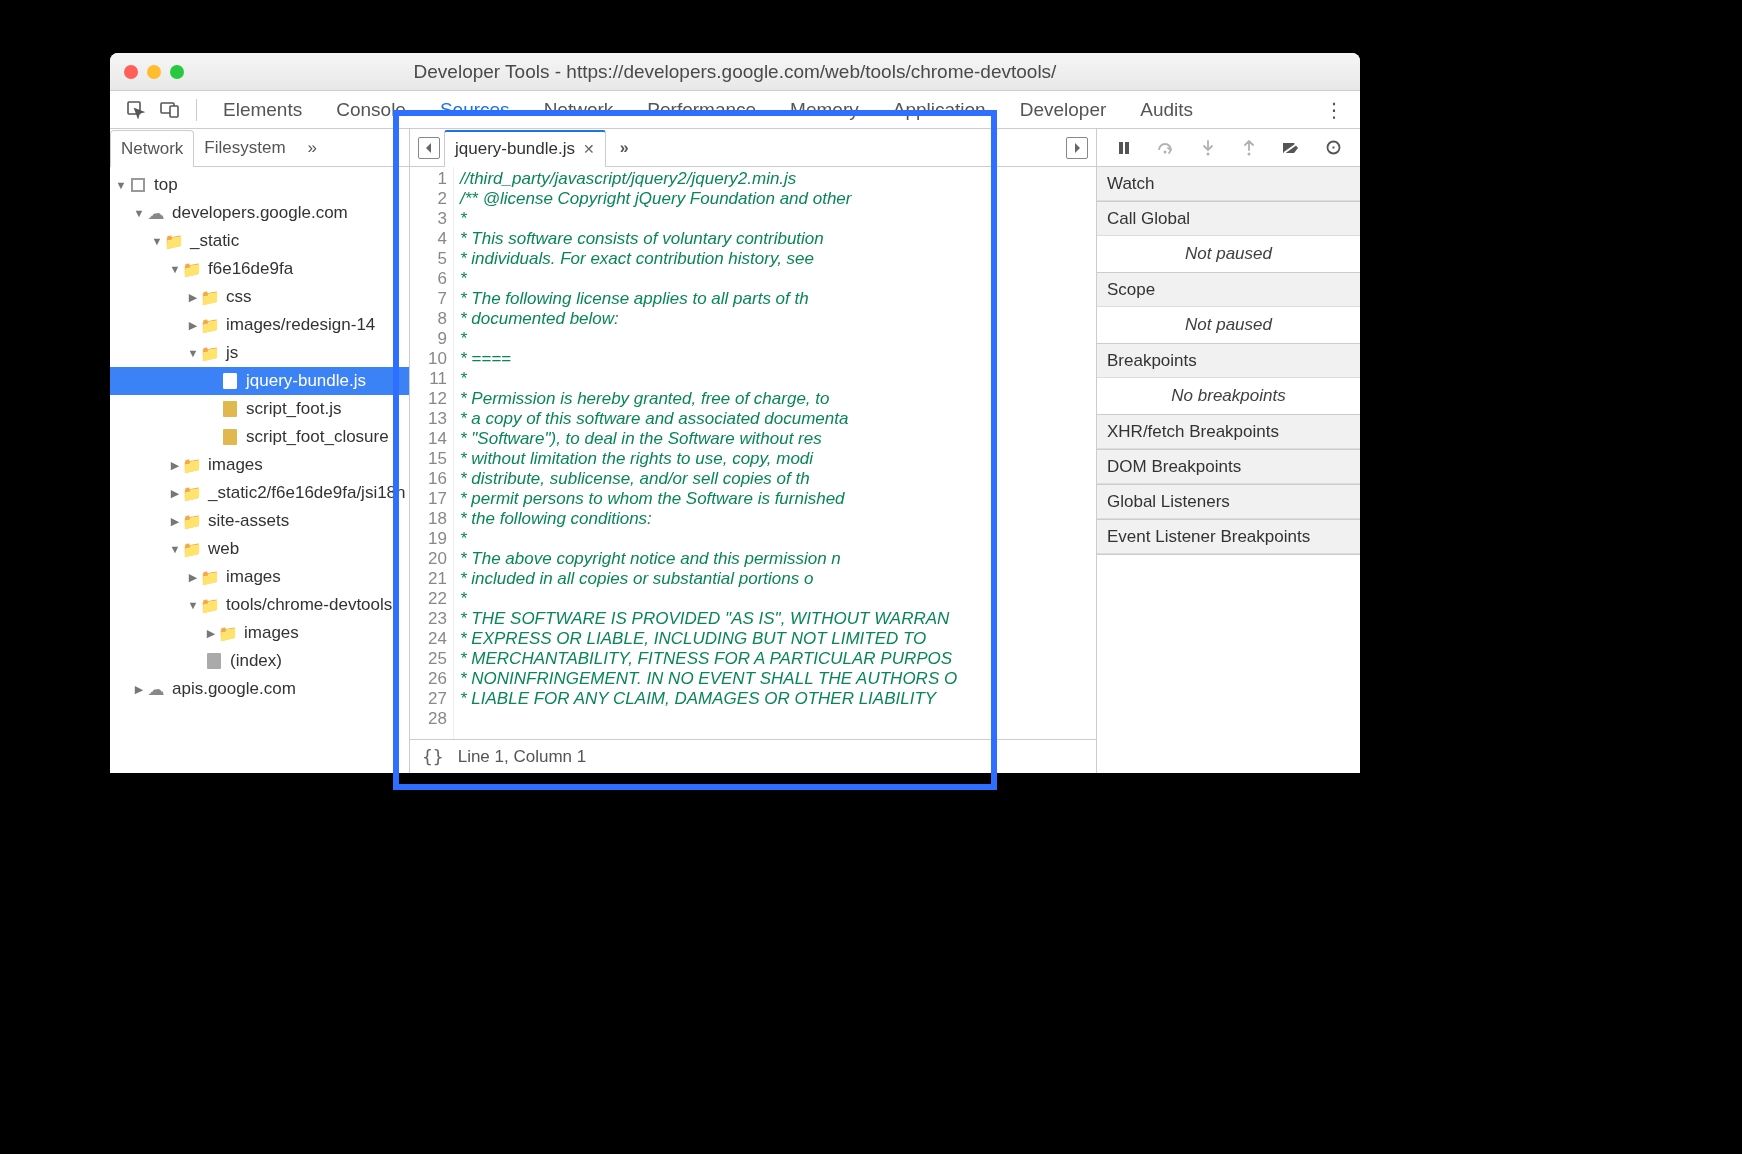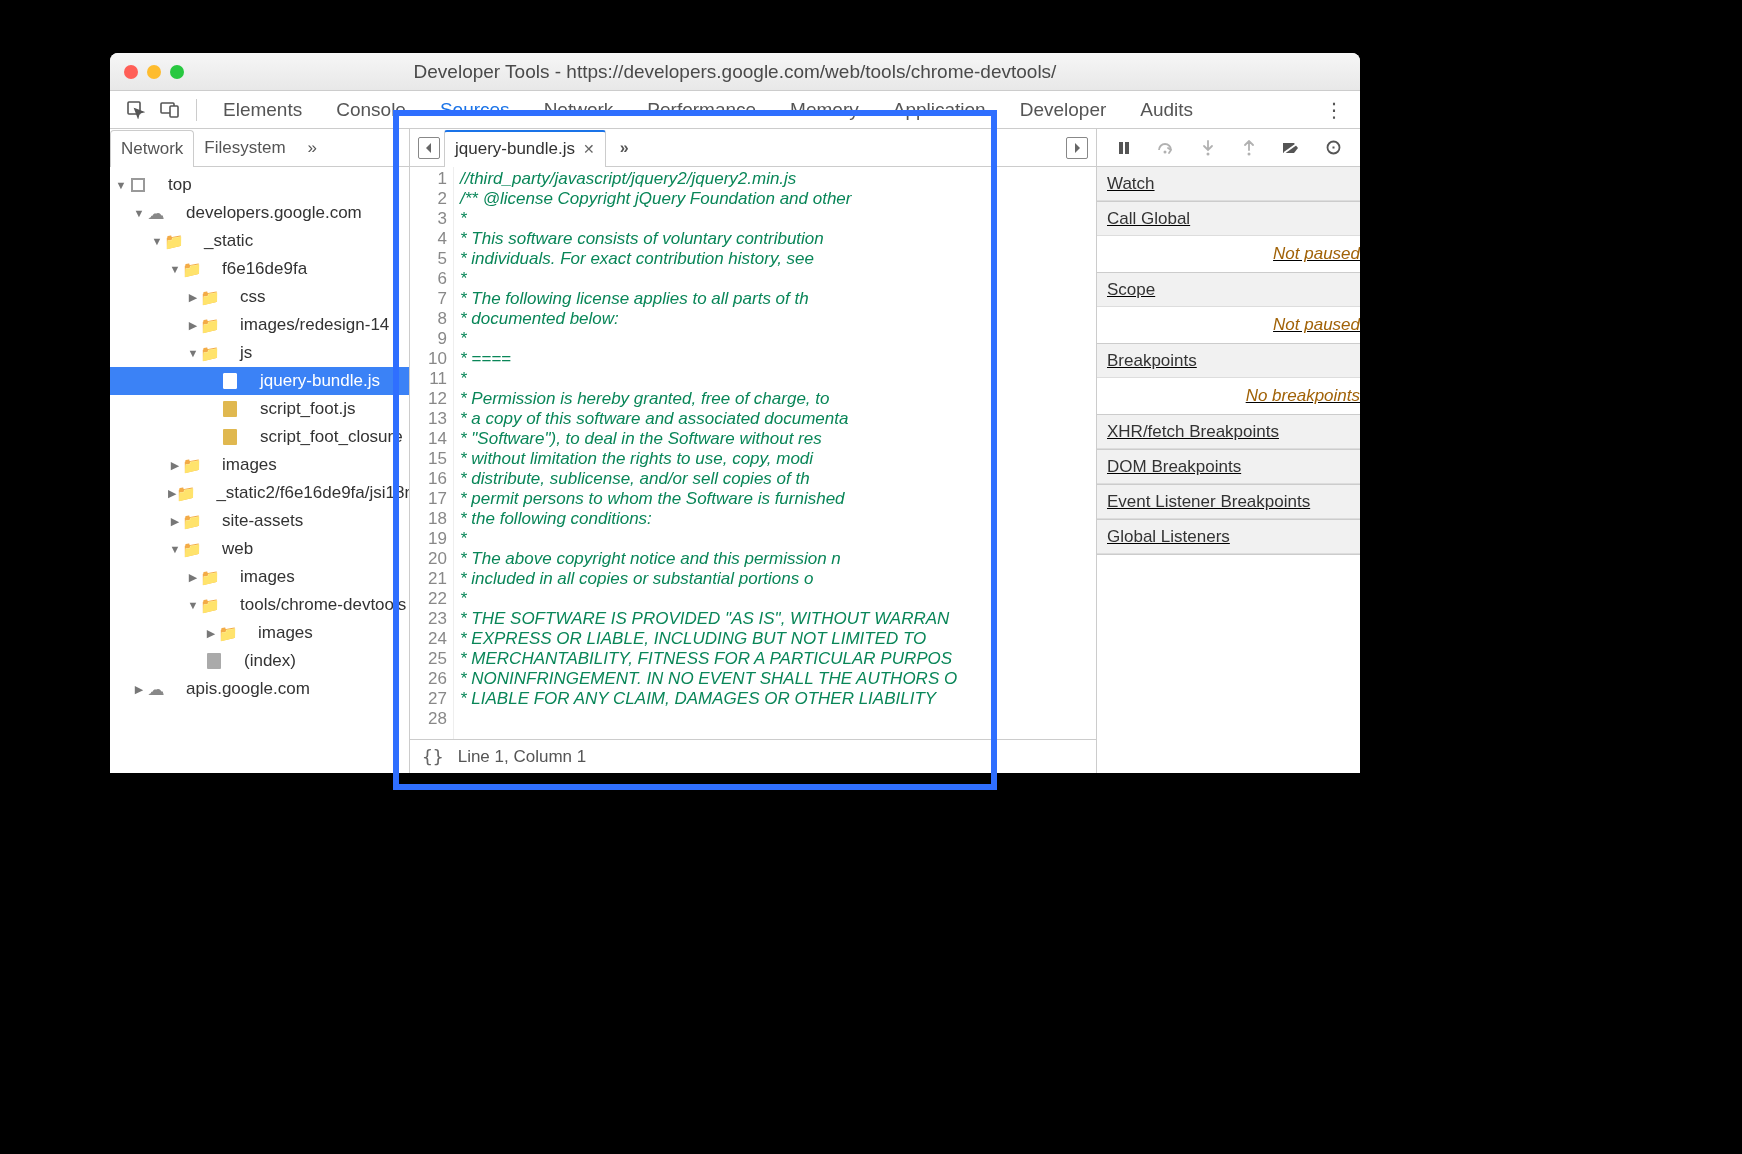--- a/index.html
+++ b/index.html
@@ -25,21 +25,21 @@
   .nav { width: 300px; border-right: 1px solid #ccc; display: flex; flex-direction: column; }
   .nav-tabs { display: flex; align-items: center; border-bottom: 1px solid #ccc; height: 38px; font-size: 17px; }
   .nav-tab { padding: 0 10px; height: 100%; display: flex; align-items: center; color: #555; cursor: pointer; }
   .nav-tab.active { background: #fff; border: 1px solid #ccc; border-bottom: none; border-top-left-radius: 4px; border-top-right-radius: 4px; margin-bottom: -1px; }
   .nav-more { margin-left: 6px; color: #555; cursor: pointer; padding: 0 6px; }
   .nav-spacer { flex:1; }
   .tree { flex: 1; overflow: auto; font-size: 17px; color: #333; padding-top: 4px; }
   .row { display: flex; align-items: center; height: 28px; white-space: nowrap; cursor: default; }
   .row .tw { display: inline-flex; width: 14px; justify-content: center; color: #777; font-size: 11px; }
   .row .ic { width: 20px; display: inline-flex; justify-content: center; align-items: center; }
-  .row .lbl { margin-left: 20px; }
+  .row .lbl { margin-left: 6px; }
   .row.selected { background: #3b82f6; color: #fff; }
   .folder-icon { color: #6cb2f7; font-size: 16px; }
   .file-icon { width: 14px; height: 16px; background: #e0b84f; border-radius: 1px; display:inline-block; position:relative;}
   .file-icon.white { background:#fff; border:1px solid #fff; }
   .file-icon-gray { width:14px; height:16px; background:#aaa; display:inline-block; border-radius:1px; }
   .cloud-icon { color:#888; font-size:17px; }
   .frame-icon { width:14px; height:14px; border:2px solid #999; display:inline-block; }
 
   .editor { flex: 1; display: flex; flex-direction: column; border-right: 1px solid #ccc; min-width:0; }
   .editor-tabs { height: 38px; border-bottom: 1px solid #ccc; display:flex; align-items:center; padding:0 8px; gap:4px; }
@@ -50,23 +50,23 @@
   .code-wrap { flex:1; display:flex; overflow:hidden; font-family: Menlo, Consolas, monospace; font-size:17px; line-height:20px;}
   .gutter { width:44px; text-align:right; color:#888; padding:2px 6px 0 0; background:#fff; border-right:1px solid #eee;}
   .gutter div { height:20px; }
   .code { flex:1; overflow:hidden; padding:2px 0 0 6px; color:#098658; font-style:italic; white-space:nowrap;}
   .code div { height:20px; }
   .statusbar { height:34px; border-top:1px solid #ccc; display:flex; align-items:center; padding:0 12px; gap:14px; color:#555; font-size:17px;}
   .brace-icon { font-family: monospace; font-size:18px; color:#666; }
 
   .debug { width:263px; display:flex; flex-direction:column; font-size:17px;}
   .debug-toolbar { height:38px; border-bottom:1px solid #ccc; display:flex; align-items:center; justify-content:space-around; padding:0 6px; color:#555;}
-  .debug .section { border-bottom:1px solid #ccc;text-decoration:underline;}
+  .debug .section { border-bottom:1px solid #ccc;}
   .debug .section-h { height:34px; display:flex; align-items:center; padding:0 10px; background:#f1f1f1; border-bottom:1px solid #ddd; color:#333; cursor:pointer;}
-  .debug .section-c { padding:8px 0; text-align:right; color:#a16207; font-style:italic; }
+  .debug .section-c { padding:8px 0; text-align:center; color:#404040; font-style:italic; }
   .dbg-btn { cursor:pointer; display:flex; align-items:center; justify-content:center; width:26px; height:26px; }
   .dbg-btn svg { display:block; }
   .dbg-btn.disabled { opacity:.45; }
 
   .highlight-box {
     position:absolute; border:6px solid #2f6fff; pointer-events:none;
   }
 </style>
 </head>
 <body>
@@ -378,26 +378,26 @@
             <span>XHR/fetch Breakpoints</span>
           </div>
       </div>
       <div class="section">
         <div class="section-h">
             <span>DOM Breakpoints</span>
           </div>
       </div>
       <div class="section">
         <div class="section-h">
+            <span>Global Listeners</span>
+          </div>
+      </div>
+      <div class="section">
+        <div class="section-h">
             <span>Event Listener Breakpoints</span>
-          </div>
-      </div>
-      <div class="section">
-        <div class="section-h">
-            <span>Global Listeners</span>
           </div>
       </div>
     </div>
 
   </div>
 </div>
 
 <div class="highlight-box" id="hl" style="left: 393px; top: 110px; width: 604px; height: 680px;"></div>
 
 </body></html>

